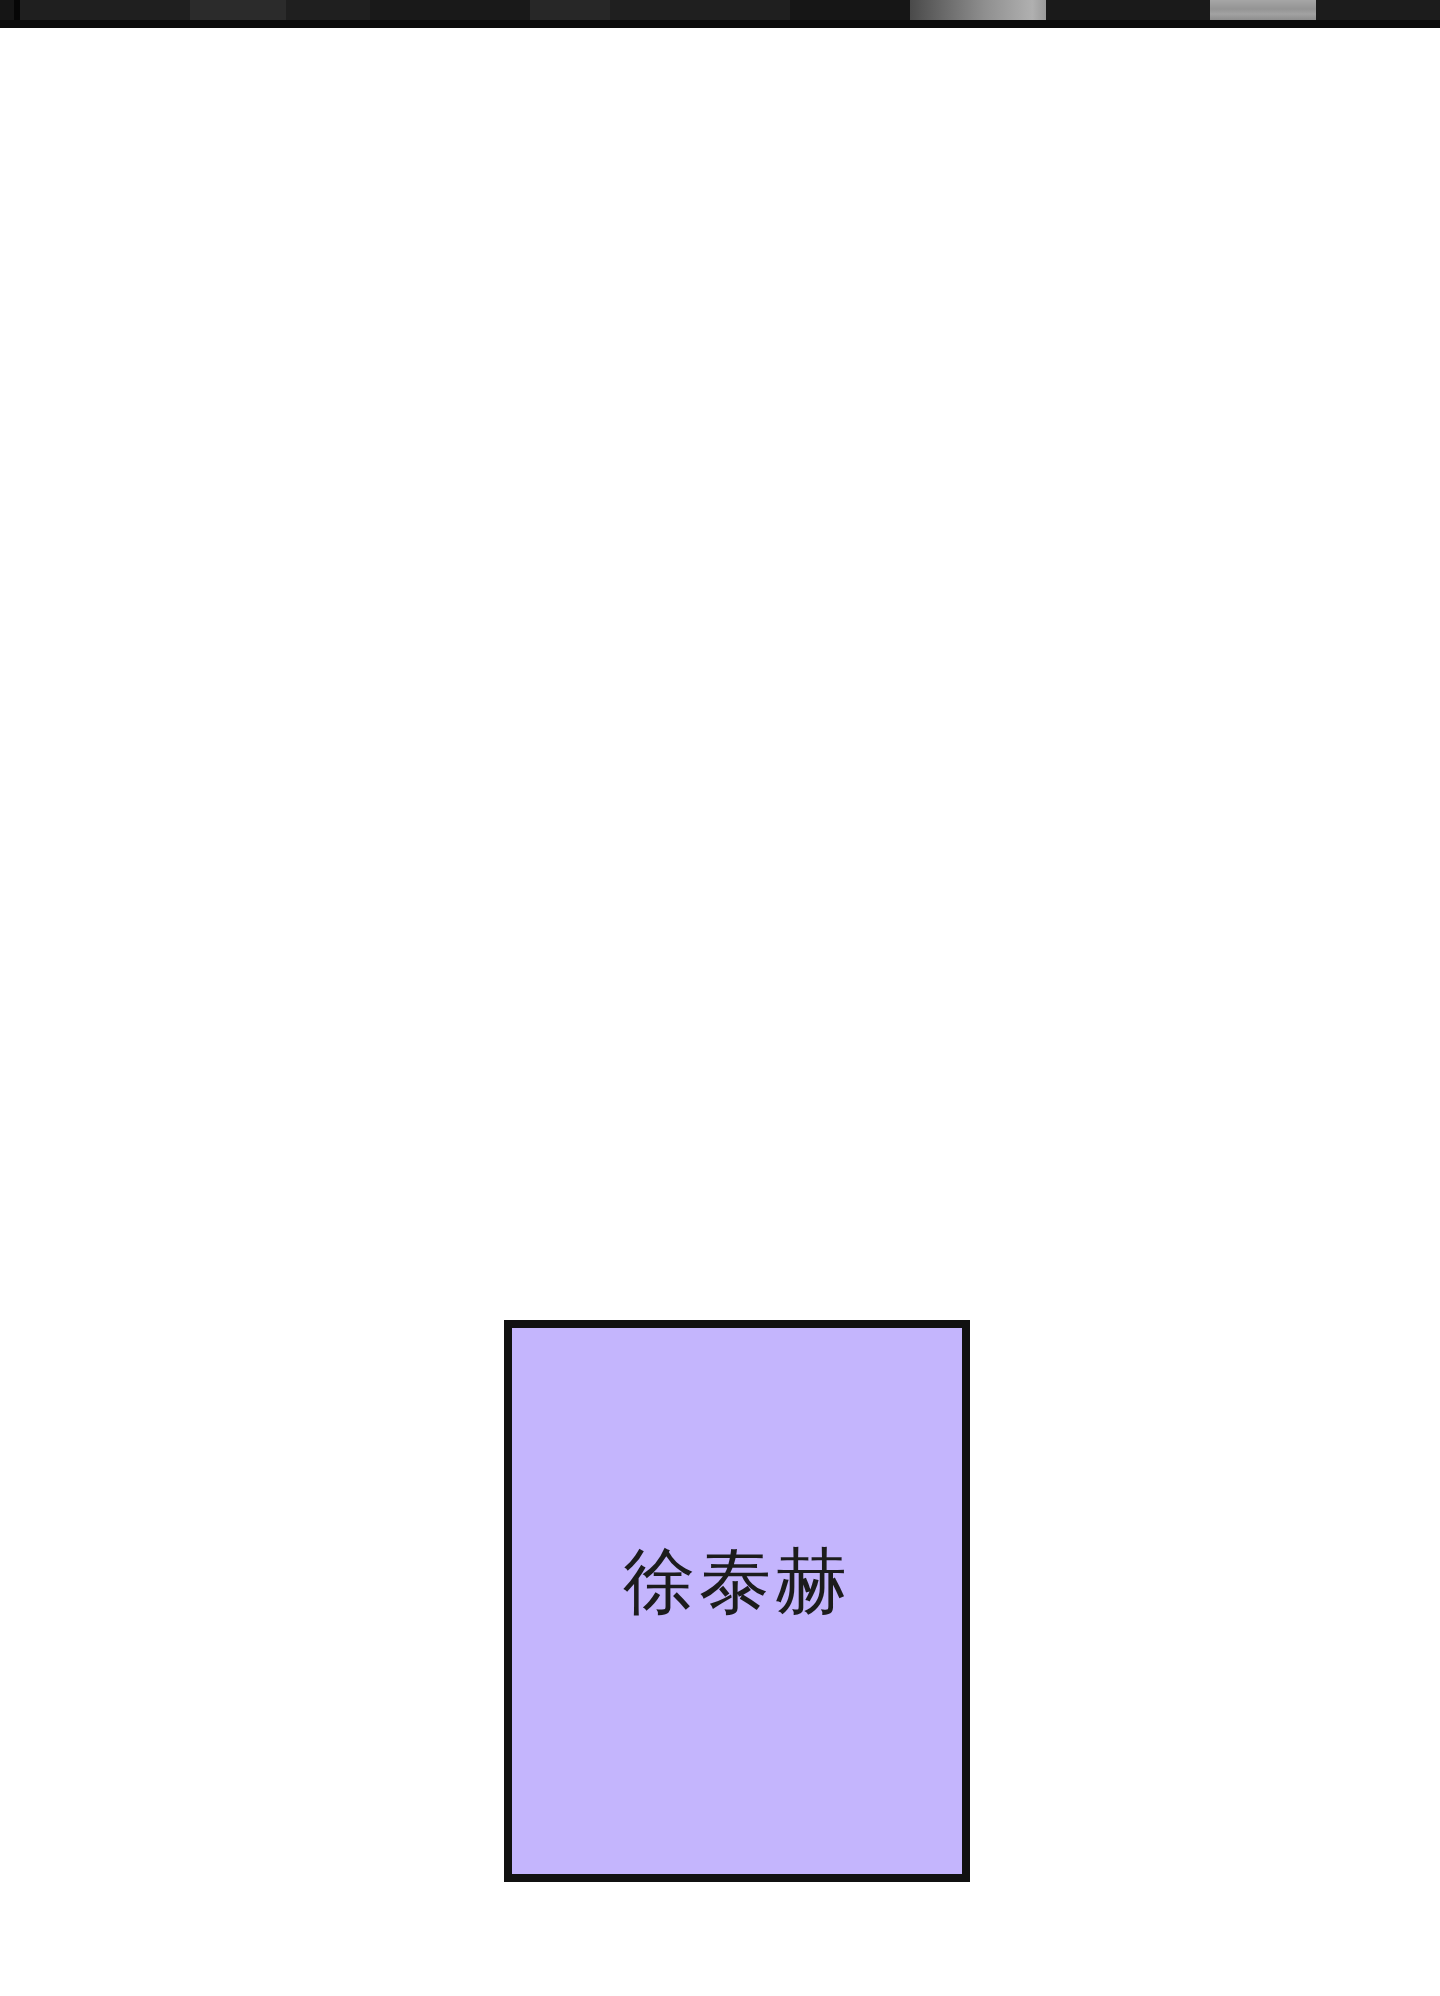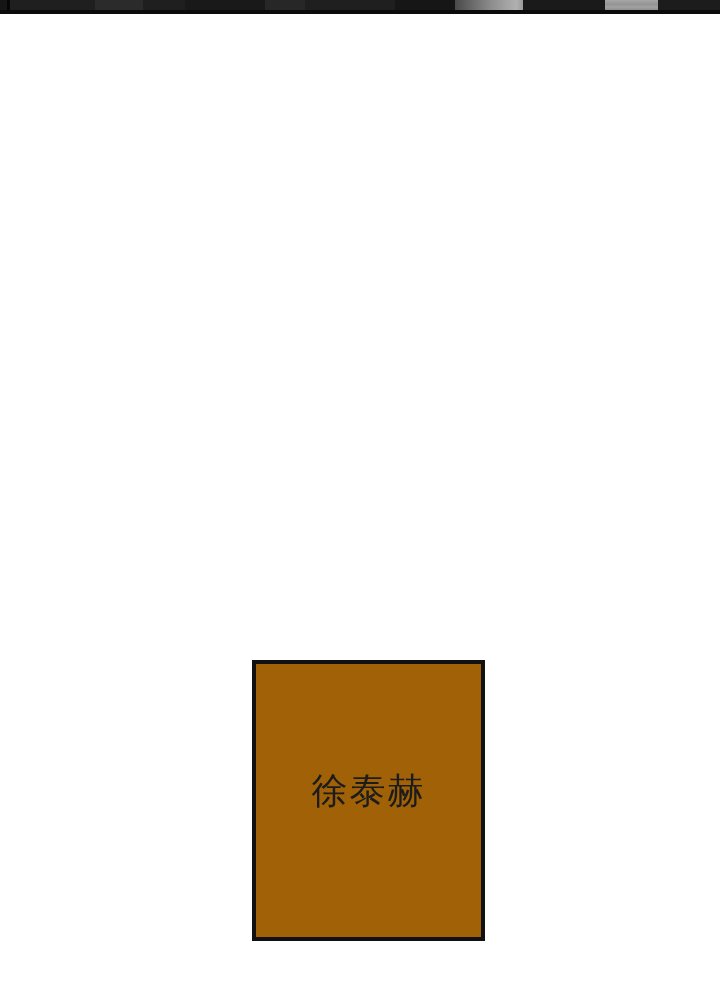--- a/index.html
+++ b/index.html
@@ -56,21 +56,21 @@
 
   
   .name-card {
     position: absolute;
     left: 252px;
     top: 660px;
     width: 233px;
     height: 281px;
     box-sizing: border-box;
     border: 4px solid #111111;
-    background: #a16207;
+    background: #c4b5fd;
     display: flex;
     align-items: center;
     justify-content: center;
     padding-bottom: 18px; 
   }
   .name-text {
     font-size: 36px;
     letter-spacing: 2px;
     color: #1c1c1c;
     font-weight: 500;

